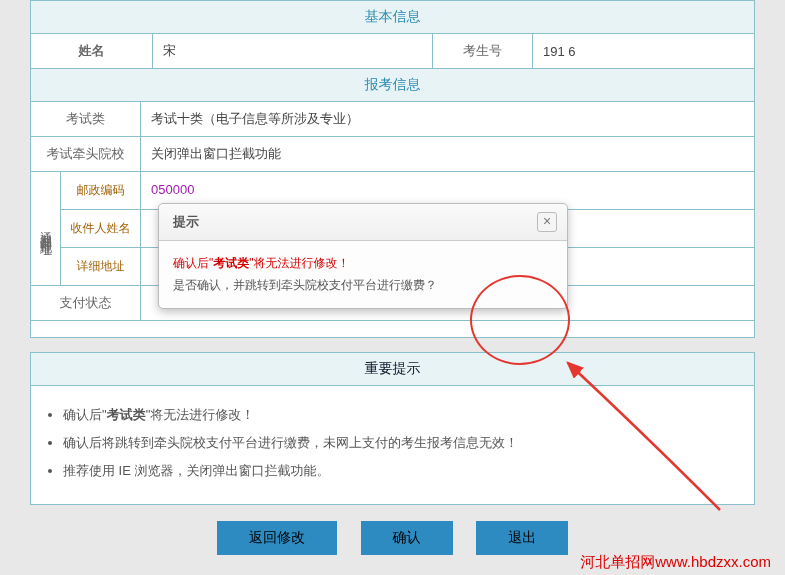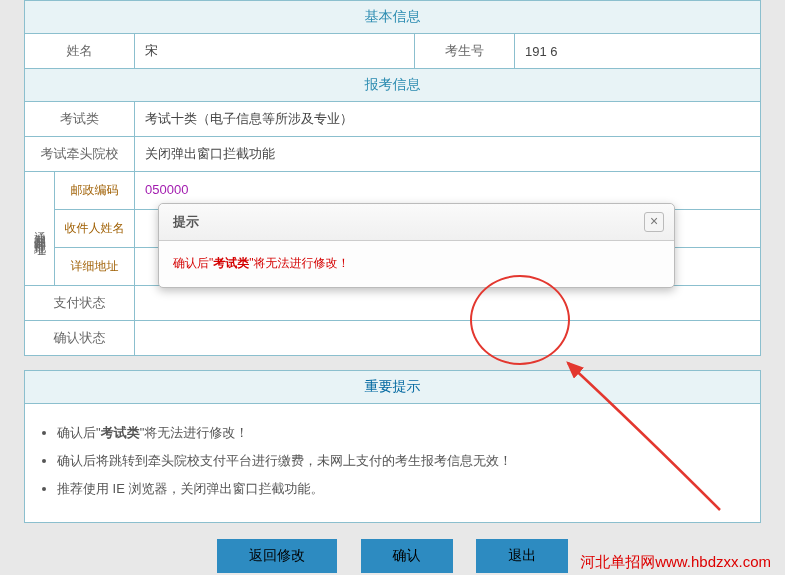--- a/index.html
+++ b/index.html
@@ -7,21 +7,21 @@
       font-family: "Microsoft YaHei", Arial, sans-serif;
       background: #e8e8e8;
       font-size: 13px;
       color: #555;
       width: 785px;
       height: 575px;
       overflow: hidden;
       position: relative;
     }
     .container {
-      padding: 0 24px;
+      padding: 0 30px;
     }
     .table-wrap {
       border: 1px solid #8bbfce;
       background: #fff;
     }
     .section-header {
       background: #e8f3f6;
       color: #2a8bb0;
       text-align: center;
       padding: 7px 0;
@@ -42,21 +42,21 @@
       align-items: center;
       justify-content: center;
     }
     .cell-value {
       padding: 8px 10px;
       color: #444;
       display: flex;
       align-items: center;
     }
     .cell-value.bordered { border-right: 1px solid #8bbfce; }
-    .w-name { width: 110px; }
+    .w-name { width: 122px; font-weight: bold; }
     .w-value1 { width: 280px; }
     .w-exam-no { width: 100px; }
     .w-value2 { flex: 1; }
     .w-full-label { width: 110px; }
     .w-full-value { flex: 1; }
     
     .mail-group {
       display: flex;
       border-bottom: 1px solid #8bbfce;
     }
@@ -89,21 +89,21 @@
     }
     .mail-value { flex: 1; padding: 10px; color: #a21caf; }
     
     .tips-box {
       border: 1px solid #8bbfce;
       background: #fff;
       margin-top: 14px;
     }
     .tips-header {
       background: #e8f3f6;
-      color: #0369a1;
+      color: #0f172a;
       text-align: center;
       padding: 7px 0;
       font-size: 14px;
       border-bottom: 1px solid #8bbfce;
     }
     .tips-body {
       padding: 10px 18px 14px;
     }
     .tips-body li {
       list-style: disc;
@@ -136,21 +136,21 @@
       color: #d00;
       font-size: 15px;
       font-family: Arial, sans-serif;
     }
     
     
     .dialog {
       position: absolute;
       top: 203px;
       left: 158px;
-      width: 517px;
+      width: 410px;
       background: #fdfdfd;
       border: 1px solid #bbb;
       border-radius: 5px;
       box-shadow: 0 3px 10px rgba(0,0,0,0.25);
       z-index: 100;
     }
     .dialog-header {
       display: flex;
       justify-content: space-between;
       align-items: center;
@@ -260,21 +260,20 @@
           <div class="mail-label">详细地址</div>
           <div class="mail-value"></div>
         </div>
       </div>
     </div>
     <div class="row">
       <div class="cell-label w-full-label">支付状态</div>
       <div class="cell-value w-full-value"></div>
     </div>
     <div class="row">
-      <div class="cell-label w-full-label">确认状态</div>
       <div class="cell-value w-full-value"></div>
     </div>
   </div>
 
   <div class="tips-box">
     <div class="tips-header">重要提示</div>
     <div class="tips-body">
       <ul>
         <li>
           <span>确认后"</span><span class="bold">考试类</span><span>"将无法进行修改！</span>
@@ -294,20 +293,21 @@
 
 <div class="dialog">
   <div class="dialog-header">
     <span class="dialog-title">提示</span>
     <span class="dialog-close">×</span>
   </div>
   <div class="dialog-body">
     <div class="warn">
       <span>确认后"</span><b>考试类</b><span>"将无法进行修改！</span>
     </div>
+    <div>是否确认，并跳转到牵头院校支付平台进行缴费？</div>
   </div>
 </div>
 
 <div class="circle-mark"></div>
 
 <svg class="arrow-overlay">
   <defs>
     <marker id="arrowhead" markerWidth="8" markerHeight="8" refX="6" refY="3" orient="auto">
       <polygon points="0 0, 7 3, 0 6" fill="#e3372f"></polygon>
     </marker>

